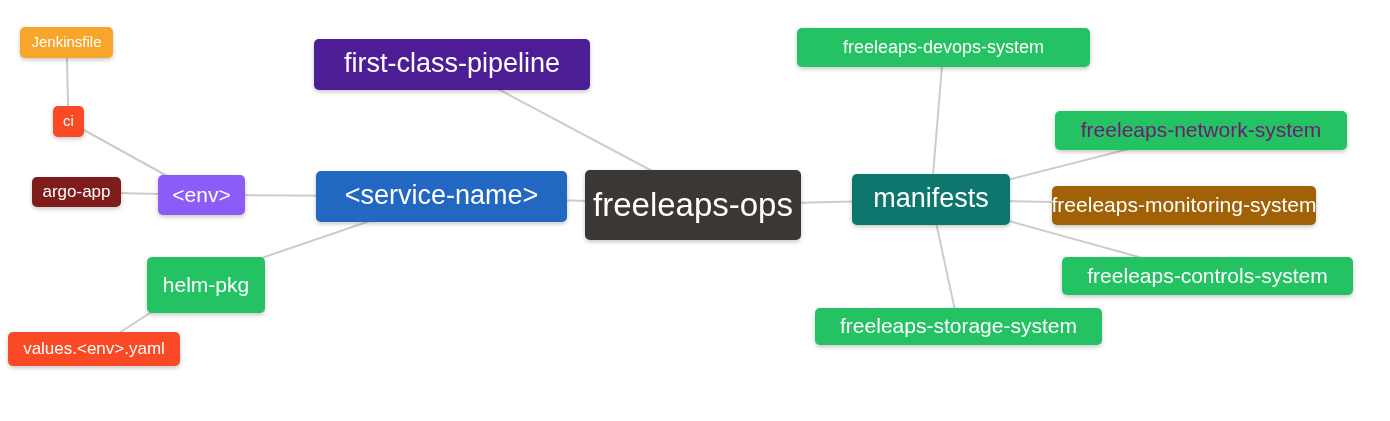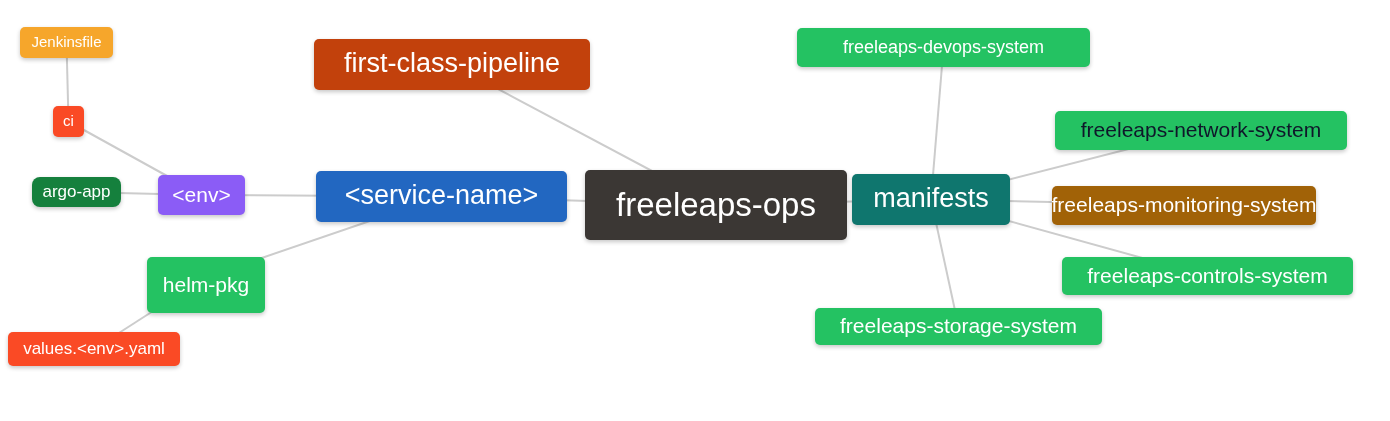--- a/index.html
+++ b/index.html
@@ -54,54 +54,54 @@
       <line x1="94" y1="349" x2="206" y2="277" stroke="#cccccc" stroke-width="2"></line>
       <line x1="452" y1="64.5" x2="716" y2="205" stroke="#cccccc" stroke-width="2"></line>
       <line x1="441.5" y1="196.5" x2="716" y2="205" stroke="#cccccc" stroke-width="2"></line>
       <line x1="716" y1="205" x2="931" y2="199.5" stroke="#cccccc" stroke-width="2"></line>
       <line x1="931" y1="199.5" x2="943.5" y2="47.5" stroke="#cccccc" stroke-width="2"></line>
       <line x1="931" y1="199.5" x2="1201" y2="130.5" stroke="#cccccc" stroke-width="2"></line>
       <line x1="931" y1="199.5" x2="1213.5" y2="205.5" stroke="#cccccc" stroke-width="2"></line>
       <line x1="931" y1="199.5" x2="1207.5" y2="276" stroke="#cccccc" stroke-width="2"></line>
       <line x1="931" y1="199.5" x2="958.5" y2="326.5" stroke="#cccccc" stroke-width="2"></line>
     </svg>
-<div class="node" style="left: 585px; top: 170px; width: 262px; height: 70px; font-size: 33px; background: rgb(59, 55, 52); color: rgb(255, 255, 255);">
+<div class="node" style="left: 585px; top: 170px; width: 216px; height: 70px; font-size: 33px; background: rgb(59, 55, 52); color: rgb(255, 255, 255);">
       <span>freeleaps-ops</span>
     </div>
-    <div class="node" style="left: 314px; top: 39px; width: 276px; height: 51px; font-size: 27px; background: #c2410c; color: rgb(255, 255, 255);">
+    <div class="node" style="left: 314px; top: 39px; width: 276px; height: 51px; font-size: 27px; background: #4c1d95; color: rgb(255, 255, 255);">
       <span>first-class-pipeline</span>
     </div>
     <div class="node" style="left: 316px; top: 171px; width: 251px; height: 51px; font-size: 27px; background: rgb(34, 103, 193); color: rgb(255, 255, 255);">
       <span>&lt;service-name&gt;</span>
     </div>
     <div class="node" style="left: 852px; top: 174px; width: 158px; height: 51px; font-size: 27px; background: #0f766e; color: rgb(255, 255, 255);">
       <span>manifests</span>
     </div>
     <div class="node" style="left: 158px; top: 175px; width: 87px; height: 40px; font-size: 21px; background: #8b5cf6; color: rgb(255, 255, 255);">
       <span>&lt;env&gt;</span>
     </div>
     <div class="node" style="left: 147px; top: 257px; width: 118px; height: 56px; font-size: 21px; background: rgb(36, 194, 98); color: rgb(255, 255, 255);">
       <span>helm-pkg</span>
     </div>
     <div class="node" style="left: 20px; top: 27px; width: 93px; height: 31px; font-size: 15px; background: rgb(246, 166, 43); color: rgb(255, 255, 255);">
       <span>Jenkinsfile</span>
     </div>
     <div class="node" style="left: 53px; top: 106px; width: 31px; height: 31px; font-size: 15px; background: rgb(250, 74, 37); color: rgb(255, 255, 255);">
       <span>ci</span>
     </div>
-    <div class="node" style="left: 32px; top: 177px; width: 89px; height: 30px; font-size: 17px; background: #15803d; color: rgb(255, 255, 255); border-radius: 8px;">
+    <div class="node" style="left: 32px; top: 177px; width: 89px; height: 30px; font-size: 17px; background: #7f1d1d; color: rgb(255, 255, 255);">
       <span>argo-app</span>
     </div>
     <div class="node" style="left: 8px; top: 332px; width: 172px; height: 34px; font-size: 17px; background: rgb(250, 74, 37); color: rgb(255, 255, 255);">
       <span>values.&lt;env&gt;.yaml</span>
     </div>
     <div class="node" style="left: 797px; top: 28px; width: 293px; height: 39px; font-size: 18px; background: rgb(36, 194, 98); color: rgb(255, 255, 255);">
       <span>freeleaps-devops-system</span>
     </div>
-    <div class="node" style="left: 1055px; top: 111px; width: 292px; height: 39px; font-size: 21px; background: rgb(36, 194, 98); color: #0f172a; text-align: right;">
+    <div class="node" style="left: 1055px; top: 111px; width: 292px; height: 39px; font-size: 21px; background: rgb(36, 194, 98); color: #701a75; text-align: right;">
       <span>freeleaps-network-system</span>
     </div>
     <div class="node" style="left: 1052px; top: 186px; width: 264px; height: 39px; font-size: 21px; background: #a16207; color: rgb(255, 255, 255);">
       <span>freeleaps-monitoring-system</span>
     </div>
     <div class="node" style="left: 1062px; top: 257px; width: 291px; height: 38px; font-size: 21px; background: rgb(36, 194, 98); color: rgb(255, 255, 255);">
       <span>freeleaps-controls-system</span>
     </div>
     <div class="node" style="left: 815px; top: 308px; width: 287px; height: 37px; font-size: 21px; background: rgb(36, 194, 98); color: rgb(255, 255, 255);">
       <span>freeleaps-storage-system</span>

